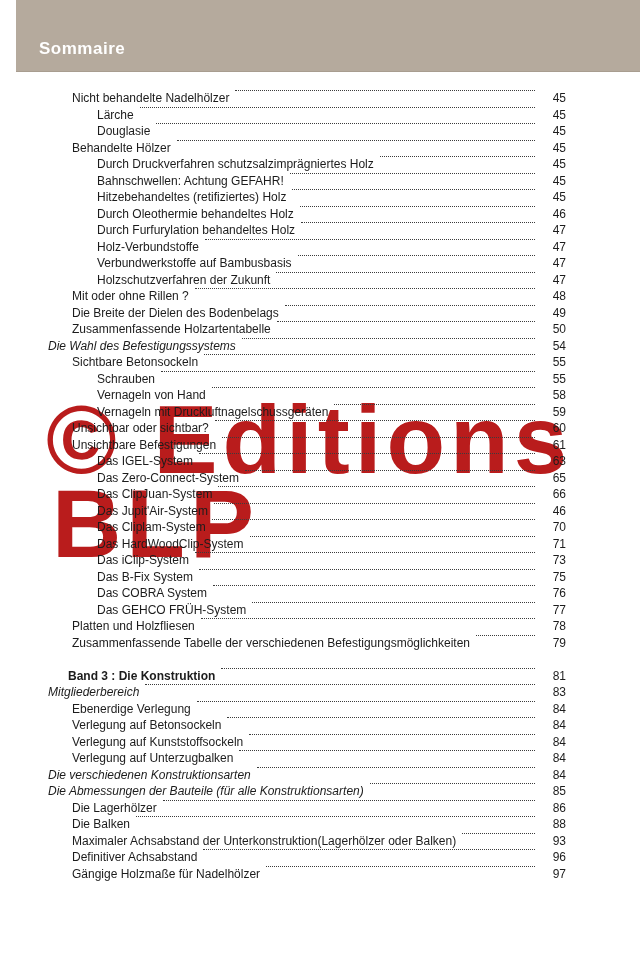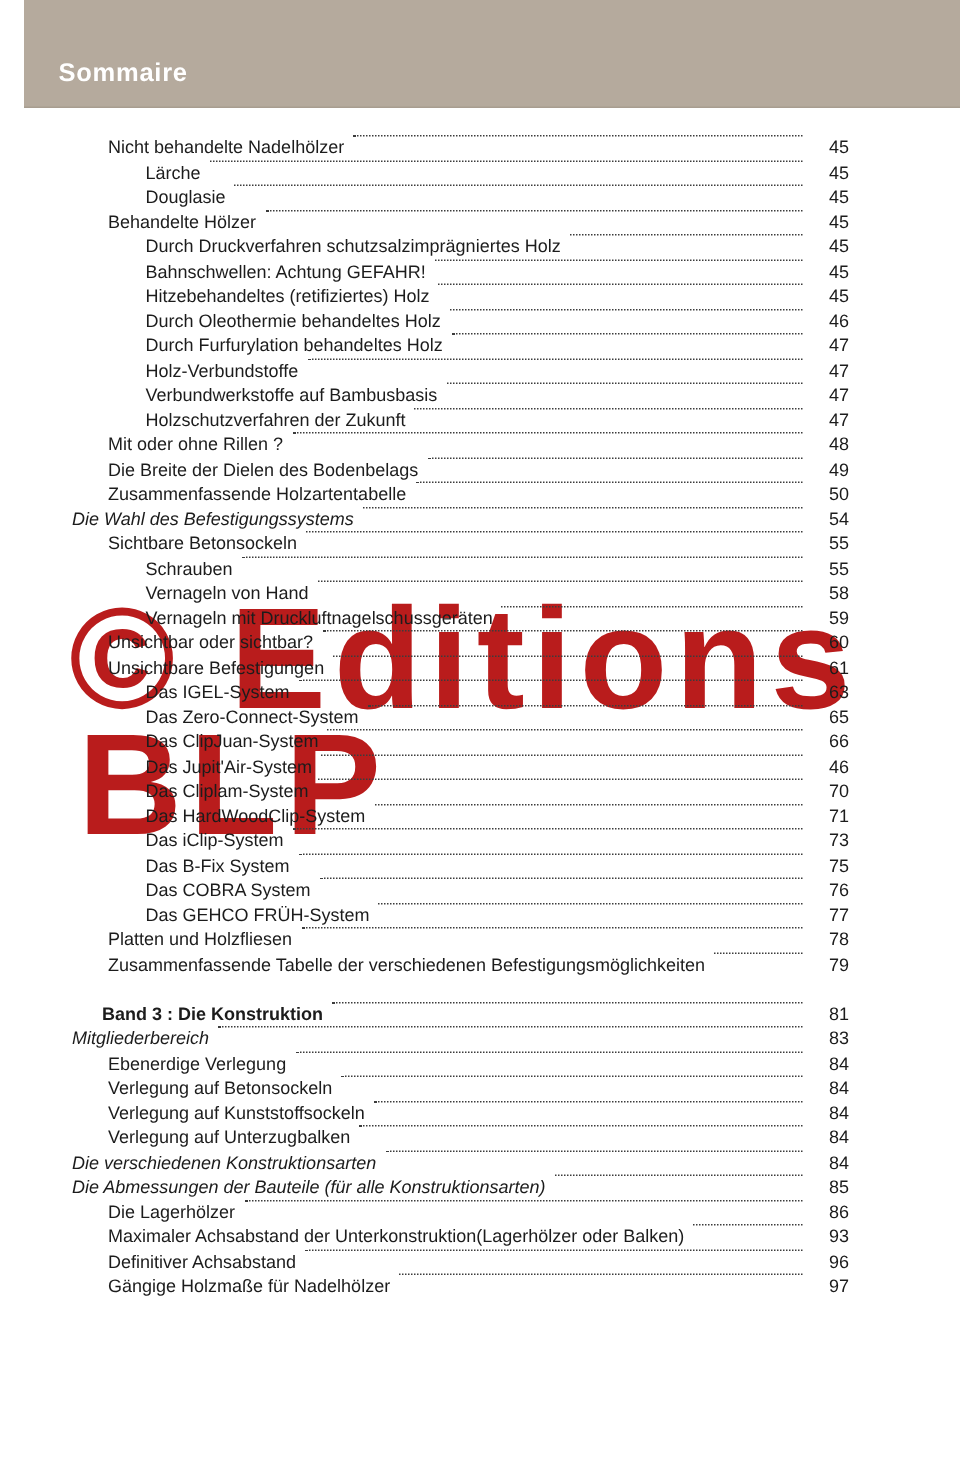--- a/index.html
+++ b/index.html
@@ -305,20 +305,25 @@
       <span class="label">Die Abmessungen der Bauteile (für alle Konstruktionsarten)</span>
       <span class="leader"></span>
       <span class="pagenum">85</span>
     </div>
       <div class="row lvl2">
       <span class="label">Die Lagerhölzer</span>
       <span class="leader"></span>
       <span class="pagenum">86</span>
     </div>
       <div class="row lvl2">
+      <span class="label">Die Balken</span>
+      <span class="leader"></span>
+      <span class="pagenum">88</span>
+    </div>
+      <div class="row lvl2">
       <span class="label">Maximaler Achsabstand der Unterkonstruktion(Lagerhölzer oder Balken)</span>
       <span class="leader"></span>
       <span class="pagenum">93</span>
     </div>
       <div class="row lvl2">
       <span class="label">Definitiver Achsabstand</span>
       <span class="leader"></span>
       <span class="pagenum">96</span>
     </div>
       <div class="row lvl2">

